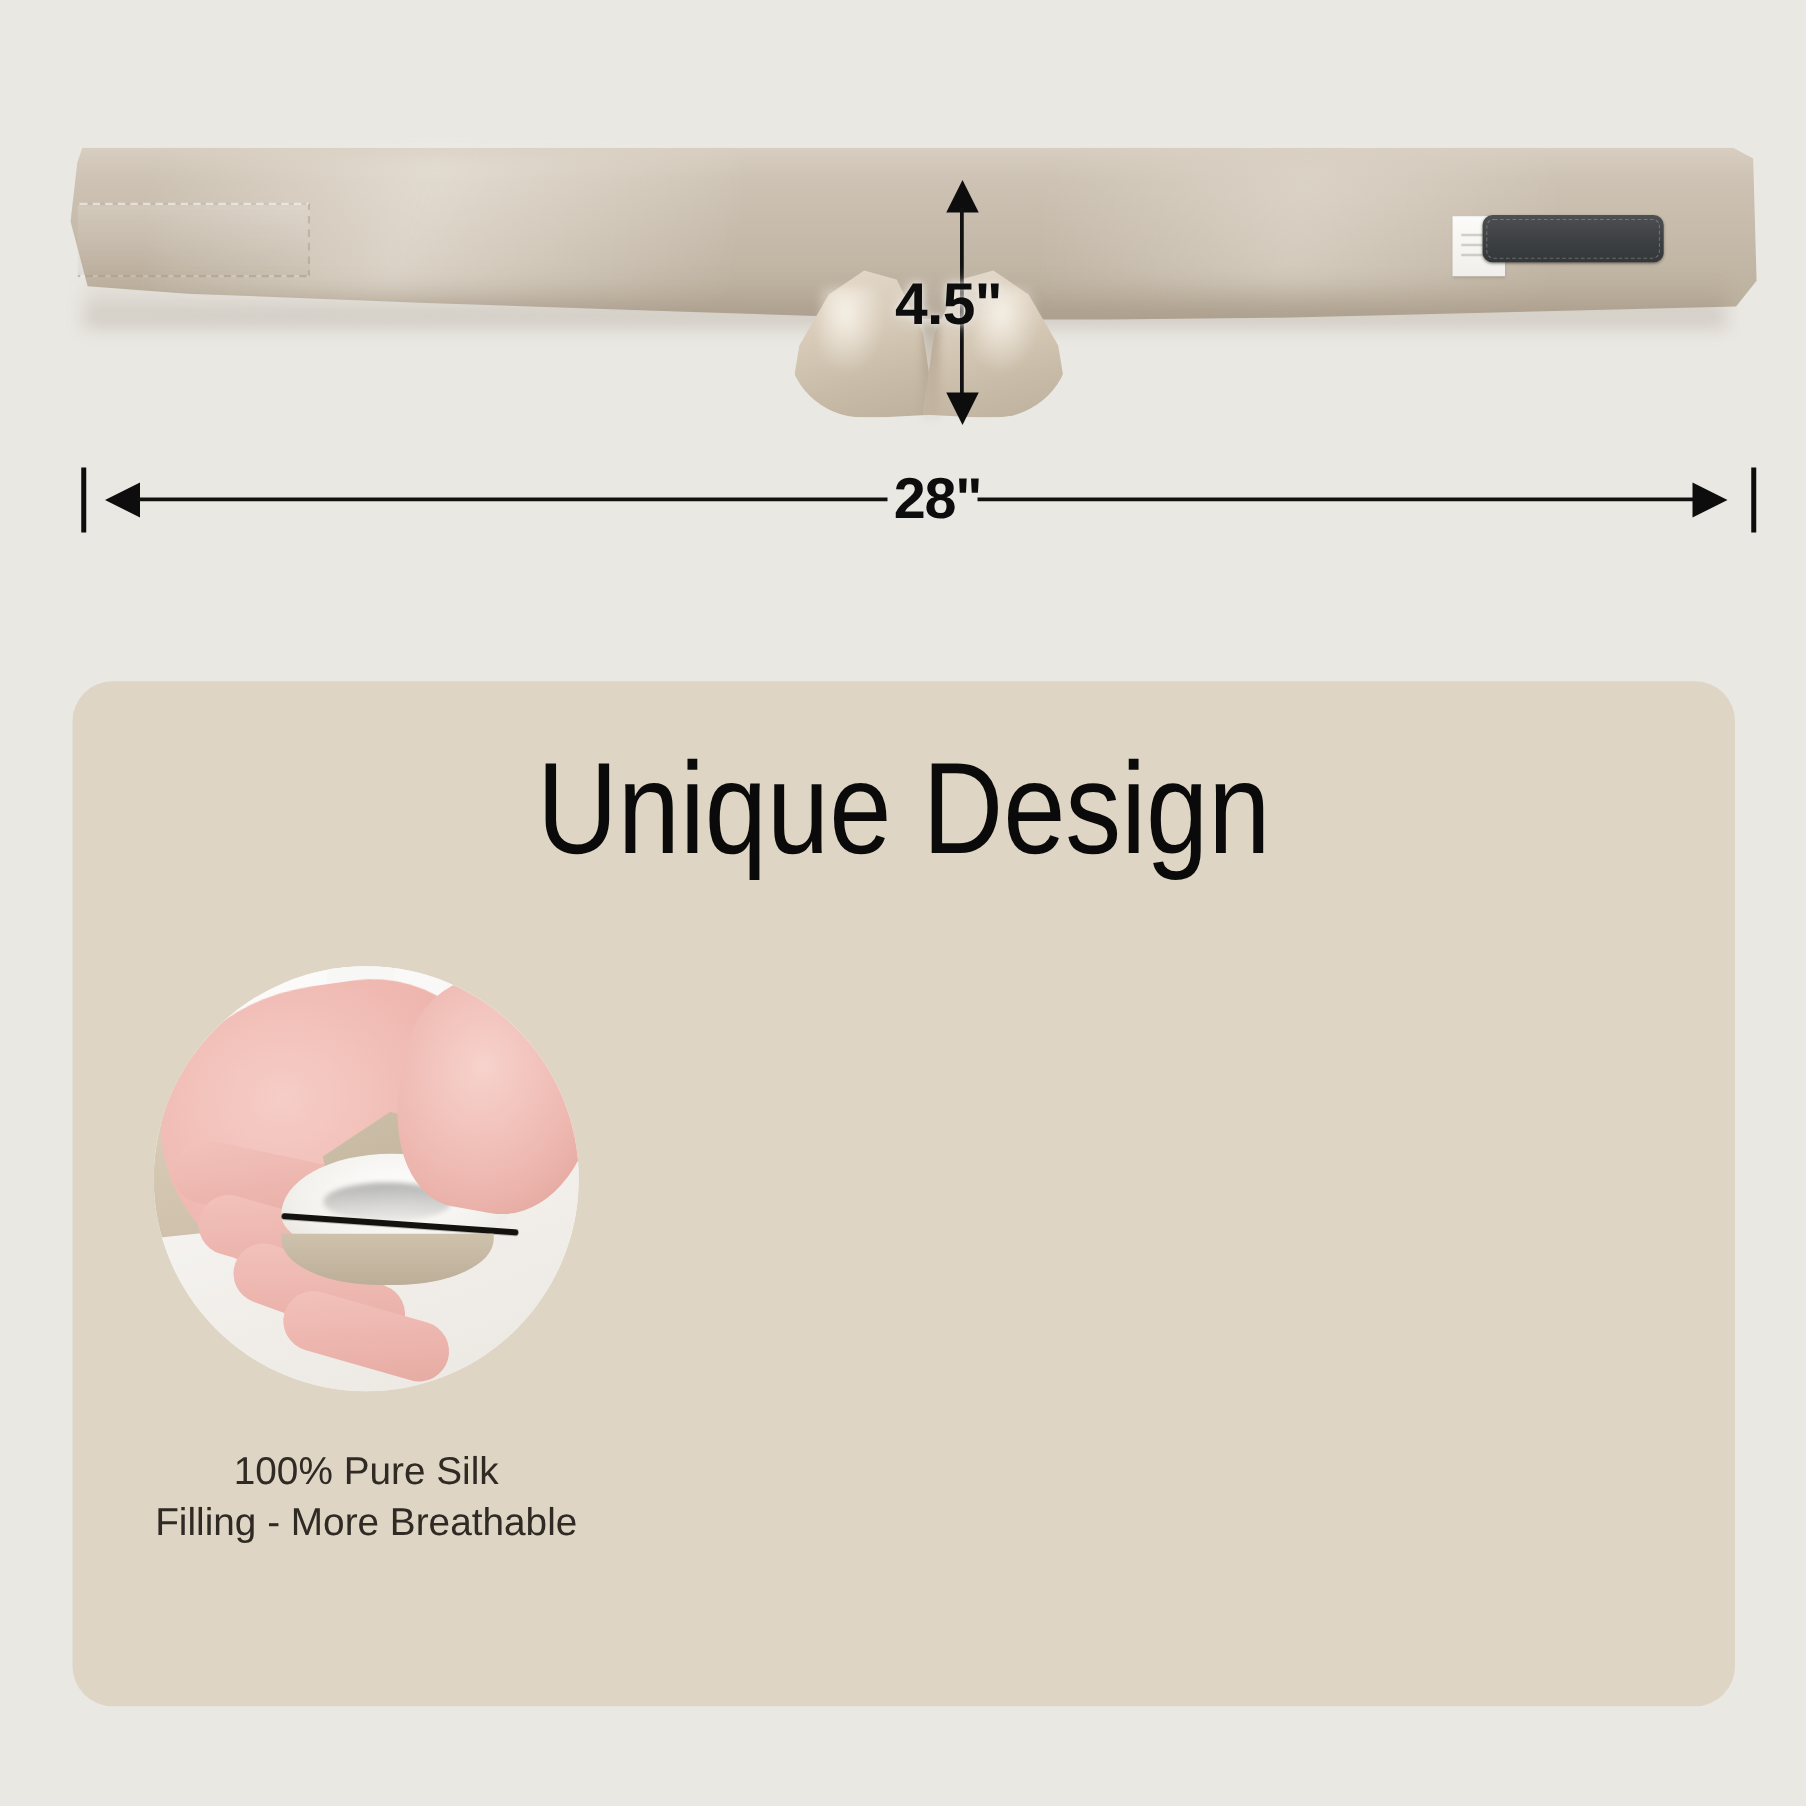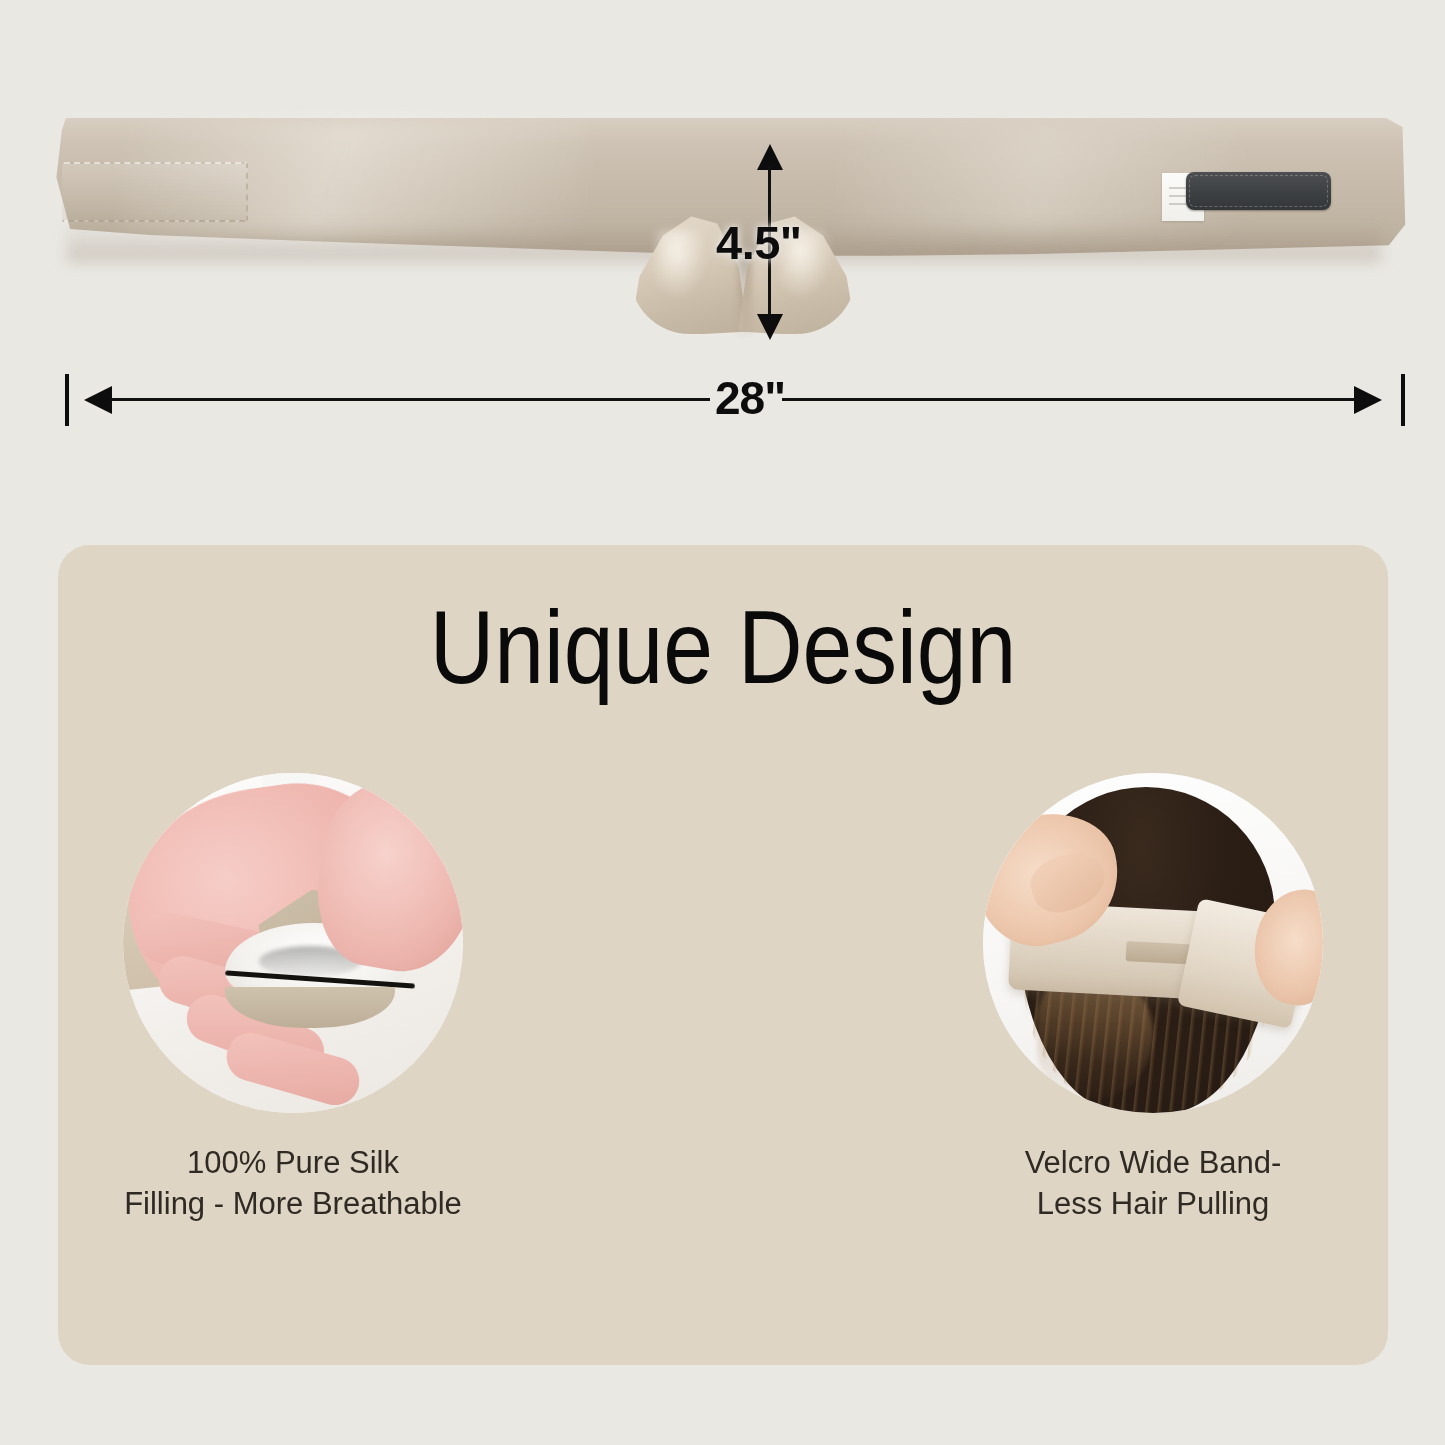--- a/index.html
+++ b/index.html
@@ -350,21 +350,21 @@
   .circle {
     width: 340px;
     height: 340px;
     border-radius: 50%;
     overflow: hidden;
     position: relative;
     background: #f4f2ef;
   }
 
   .feature-caption {
-    margin-top: 30px;
+    margin-top: 44px;
     text-align: center;
     font-size: 31px;
     line-height: 1.32;
     color: #2f2a24;
     font-family: "Liberation Sans", sans-serif;
     white-space: pre-line;
   }
 
   
   .c1-bg {
@@ -691,33 +691,16 @@
           <div class="c1-fluff-shade"></div>
           <div class="c1-zipper"></div>
           <div class="c1-pouch-base"></div>
           <div class="c1-hand-front"></div>
         </div>
         <div class="feature-caption">100% Pure Silk
 Filling - More Breathable</div>
       </div>
 
 
-      <div class="feature">
-        <div class="circle">
-          <div class="c3-bg"></div>
-          <div class="c3-hair"></div>
-          <div class="c3-hair-strands"></div>
-          <div class="c3-hair-light"></div>
-          <div class="c3-shadow"></div>
-          <div class="c3-band"></div>
-          <div class="c3-velcro-patch"></div>
-          <div class="c3-band-flap"></div>
-          <div class="c3-hand-l"></div>
-          <div class="c3-hand-l-fingers"></div>
-          <div class="c3-hand-r"></div>
-        </div>
-        <div class="feature-caption">Velcro Wide Band-
-Less Hair Pulling</div>
-      </div>
 
     </div>
   </div>
 </div>
 
 </body></html>

